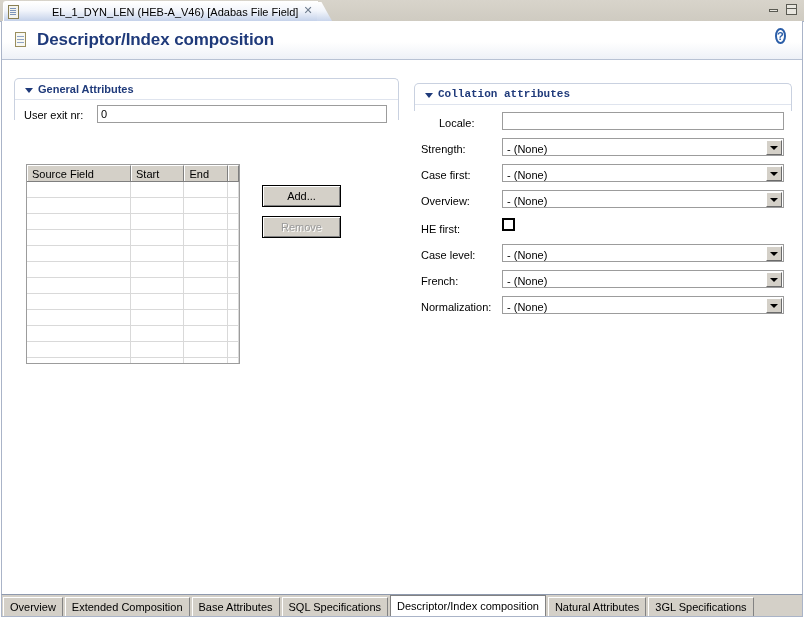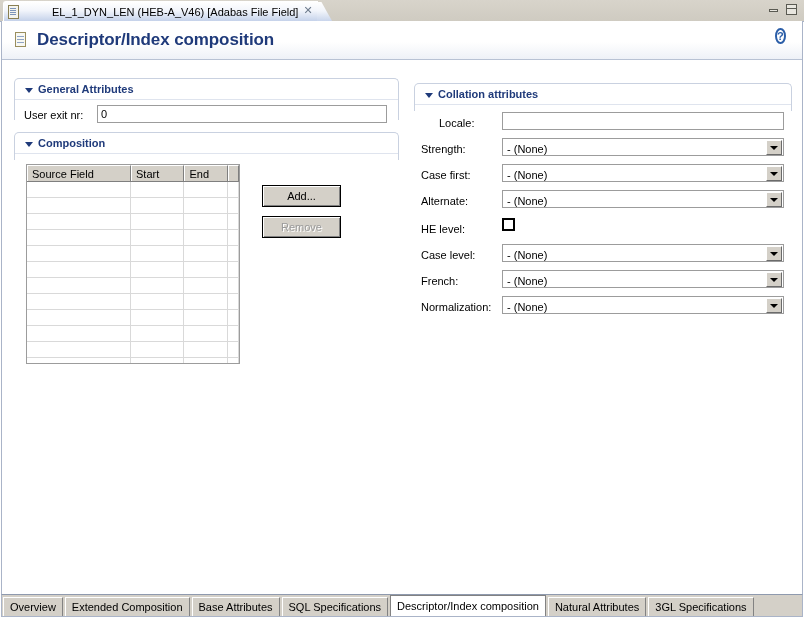--- a/index.html
+++ b/index.html
@@ -430,27 +430,20 @@
       <div class="section-title">
         <span class="twisty"></span>
         <span>General Attributes</span>
       </div>
       <div class="section-underline" style="top:20px;"></div>
     </div>
 
     <div class="lbl" style="left:22px; top:88px;">User exit nr:</div>
     <div class="txtfield" style="left:95px; top:84px; width:290px; height:18px;">0</div>
 
-    <div class="section" style="left:12px; top:111px; width:385px; height:28px;">
-      <div class="section-title">
-        <span class="twisty"></span>
-        <span>Composition</span>
-      </div>
-      <div class="section-underline" style="top:20px;"></div>
-    </div>
 
     <div class="tbl" style="left:24px; top:143px; width:214px; height:200px;">
       <div class="tbl-head">
         <div class="th" style="width:105px;">Source Field</div>
         <div class="th" style="width:54px;">Start</div>
         <div class="th" style="width:44px;">End</div>
         <div class="th" style="width:11px; padding-left:0;"></div>
       </div>
       <div>
         <div class="tbl-row">
@@ -524,21 +517,21 @@
             <div class="td" style="width:54px;"></div>
             <div class="td" style="width:44px;"></div>
             <div class="td" style="width:11px;"></div>
           </div>
       </div>
     </div>
 
     <div class="btn" style="left:260px; top:164px; width:79px; height:22px;">Add...</div>
     <div class="btn disabled" style="left:260px; top:195px; width:79px; height:22px;">Remove</div>
 
-    <div class="section" style="left:412px; top:62px; width:378px; height:28px;">
+    <div class="section" style="left:412px; top:62px; width:378px; height:28px;font-family:Liberation Mono, monospace;">
       <div class="section-title">
         <span class="twisty"></span>
         <span>Collation attributes</span>
       </div>
       <div class="section-underline" style="top:20px;"></div>
     </div>
 
     <div class="lbl" style="left:419px; top:96px;padding-left:18px;">Locale:</div>
     <div class="txtfield" style="left:500px; top:91px; width:282px; height:18px;"></div>
 
@@ -551,29 +544,29 @@
     </div>
 
     <div class="lbl" style="left:419px; top:148px;">Case first:</div>
     <div class="combo" style="left:500px; top:143px; width:282px; height:18px;">
       <span class="cval">- (None)</span>
       <span class="carrow">
           <i></i>
         </span>
     </div>
 
-    <div class="lbl" style="left:419px; top:174px;">Alternate:</div>
+    <div class="lbl" style="left:419px; top:174px;">Overview:</div>
     <div class="combo" style="left:500px; top:169px; width:282px; height:18px;">
       <span class="cval">- (None)</span>
       <span class="carrow">
           <i></i>
         </span>
     </div>
 
-    <div class="lbl" style="left:419px; top:202px;">HE level:</div>
+    <div class="lbl" style="left:419px; top:202px;">HE first:</div>
     <div class="checkbox" style="left:500px; top:197px;"></div>
 
     <div class="lbl" style="left:419px; top:228px;">Case level:</div>
     <div class="combo" style="left:500px; top:223px; width:282px; height:18px;">
       <span class="cval">- (None)</span>
       <span class="carrow">
           <i></i>
         </span>
     </div>
 

